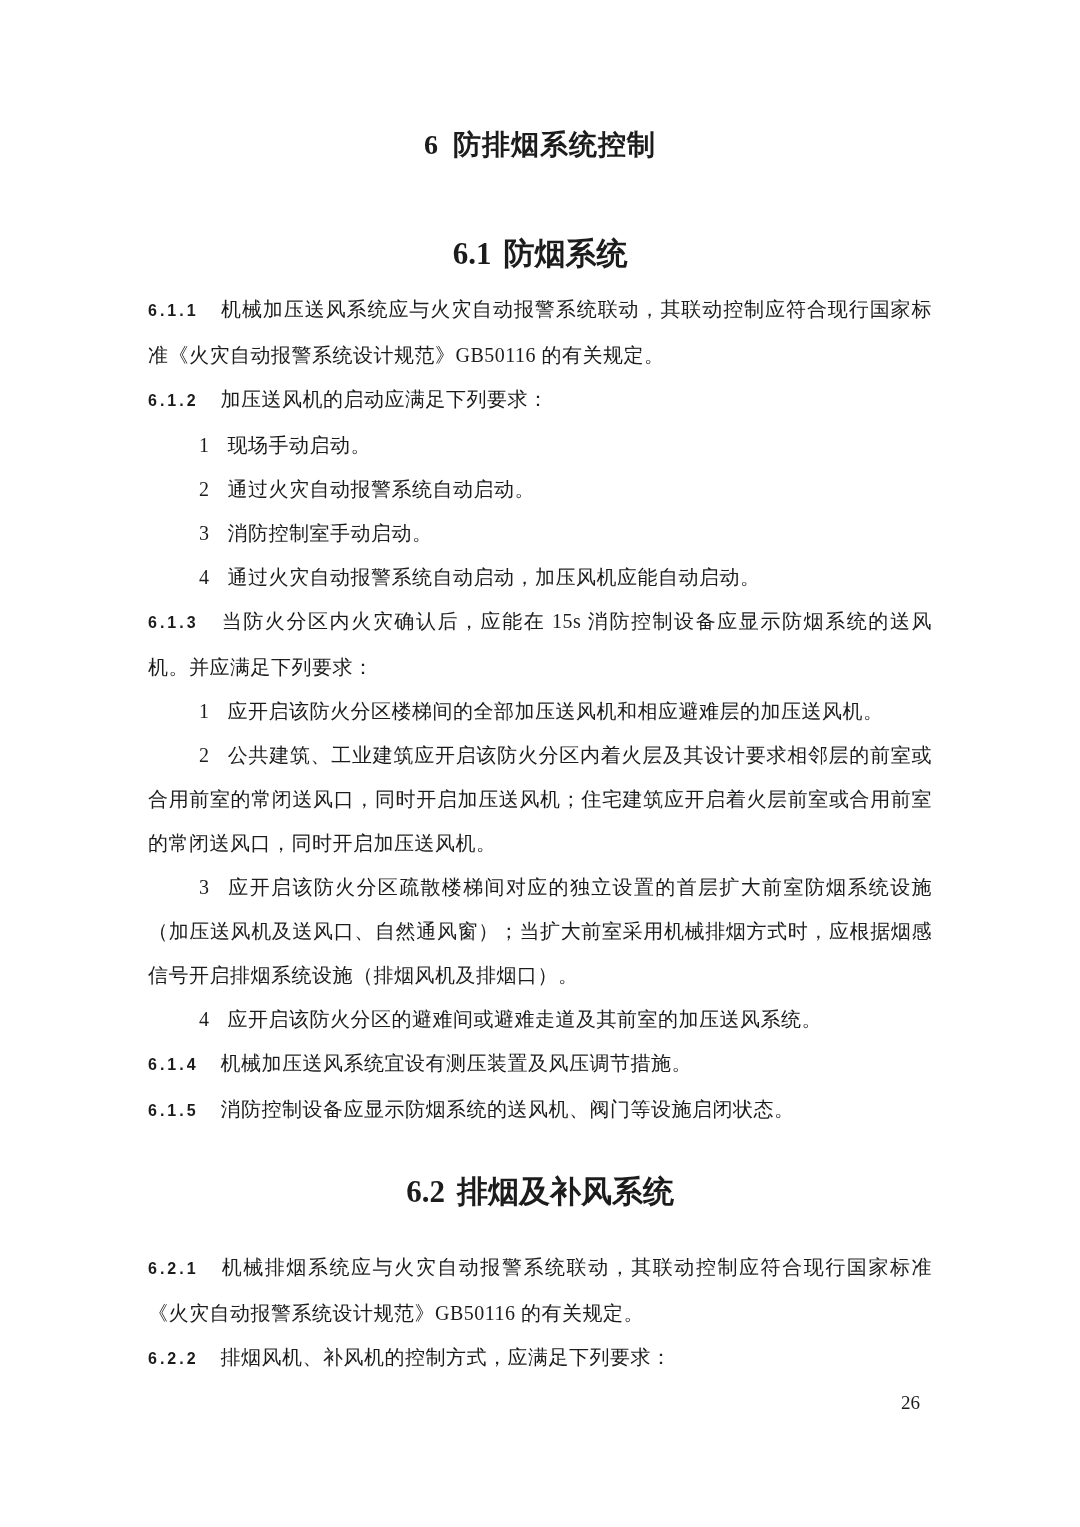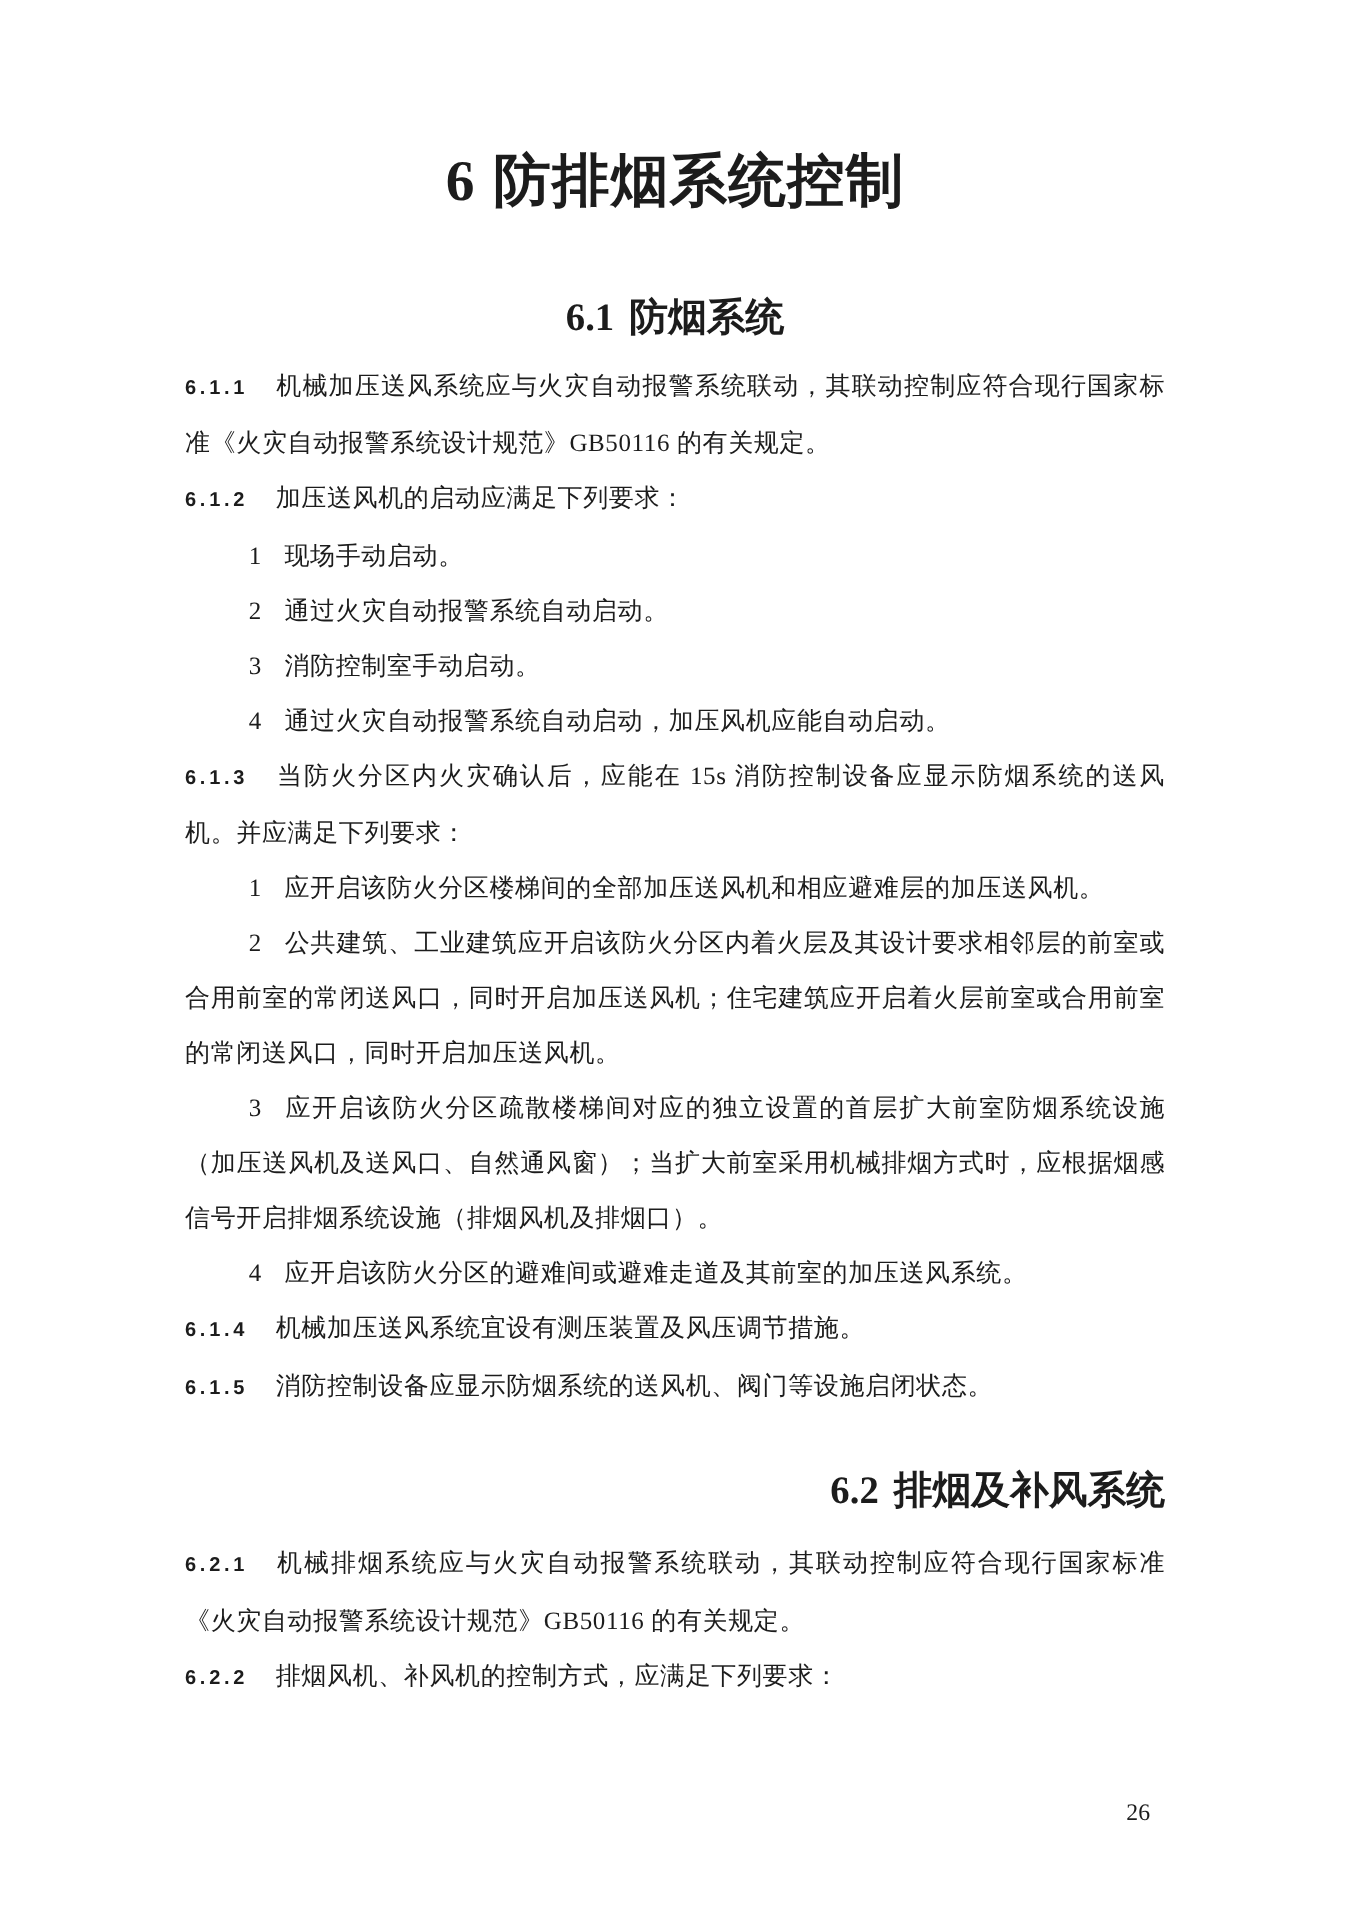--- a/index.html
+++ b/index.html
@@ -14,21 +14,21 @@
     margin: 0 auto;
     background: #ffffff;
     box-sizing: border-box;
     padding: 125px 148px 0 148px;
     font-family: "Liberation Serif", "DejaVu Serif", serif;
     color: #1c1c1c;
     overflow: hidden;
   }
   .chapter-title {
     text-align: center;
-    font-size: 46px;
+    font-size: 28px;
     font-weight: bold;
     margin: 0 0 76px 0;
     line-height: 40px;
     letter-spacing: 1px;
   }
   .chapter-title .chapter-num {
     margin-right: 14px;
     font-family: "Liberation Serif", "DejaVu Serif", serif;
   }
   .section-heading {
@@ -36,22 +36,21 @@
     font-size: 31px;
     font-weight: bold;
     margin: 0 0 20px 0;
     line-height: 26px;
   }
   .section-heading .sec-num {
     margin-right: 12px;
   }
   .section-heading.second {
     margin-top: 46px;
-    margin-bottom: 24px;
-    text-align: right;
+    margin-bottom: 40px;
   }
   .clause, .item {
     font-size: 20px;
     line-height: 44px;
     margin: 0;
     text-align: justify;
     letter-spacing: 0.5px;
   }
   .cnum {
     font-family: "Liberation Sans", "DejaVu Sans", sans-serif;
@@ -61,21 +60,21 @@
     font-size: 16px;
   }
   .item {
     text-indent: 2.55em;
   }
   .inum {
     margin-right: 18px;
   }
   .page-number {
     position: absolute;
-    top: 1440px;
+    top: 1392px;
     right: 160px;
     font-size: 19px;
     letter-spacing: 0;
   }
 </style>
 </head>
 <body>
 
 <div class="page">
 

